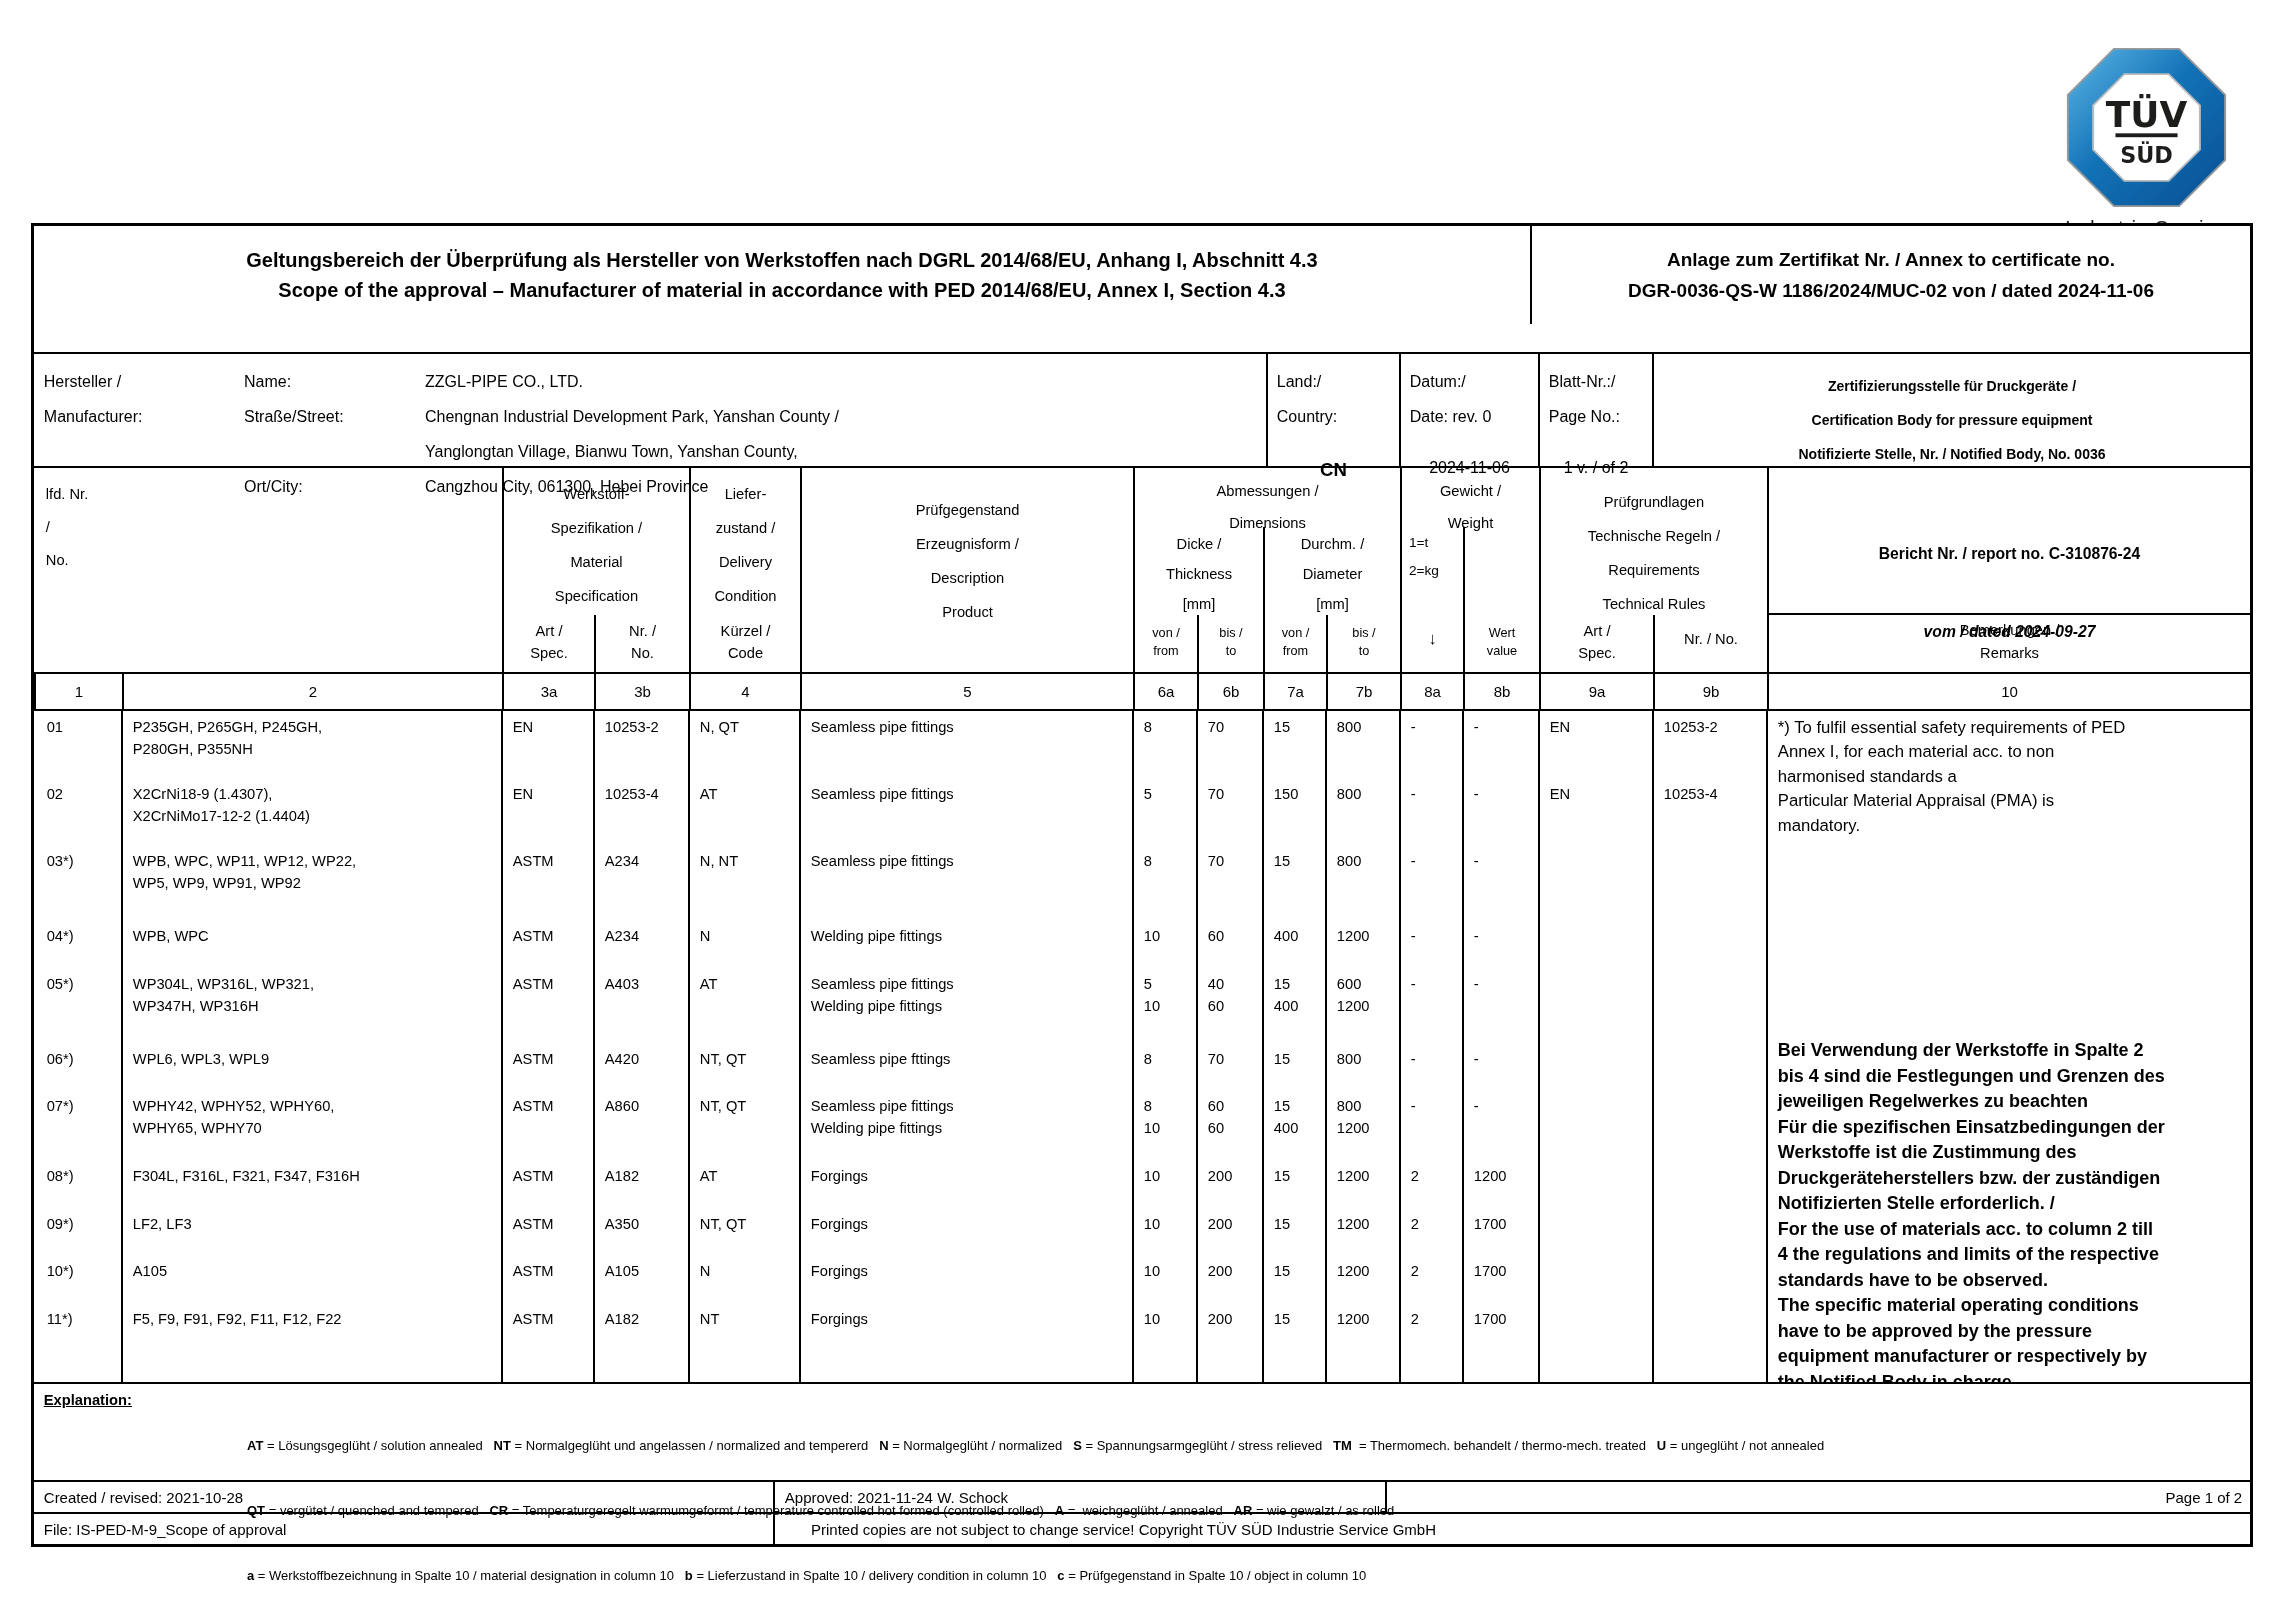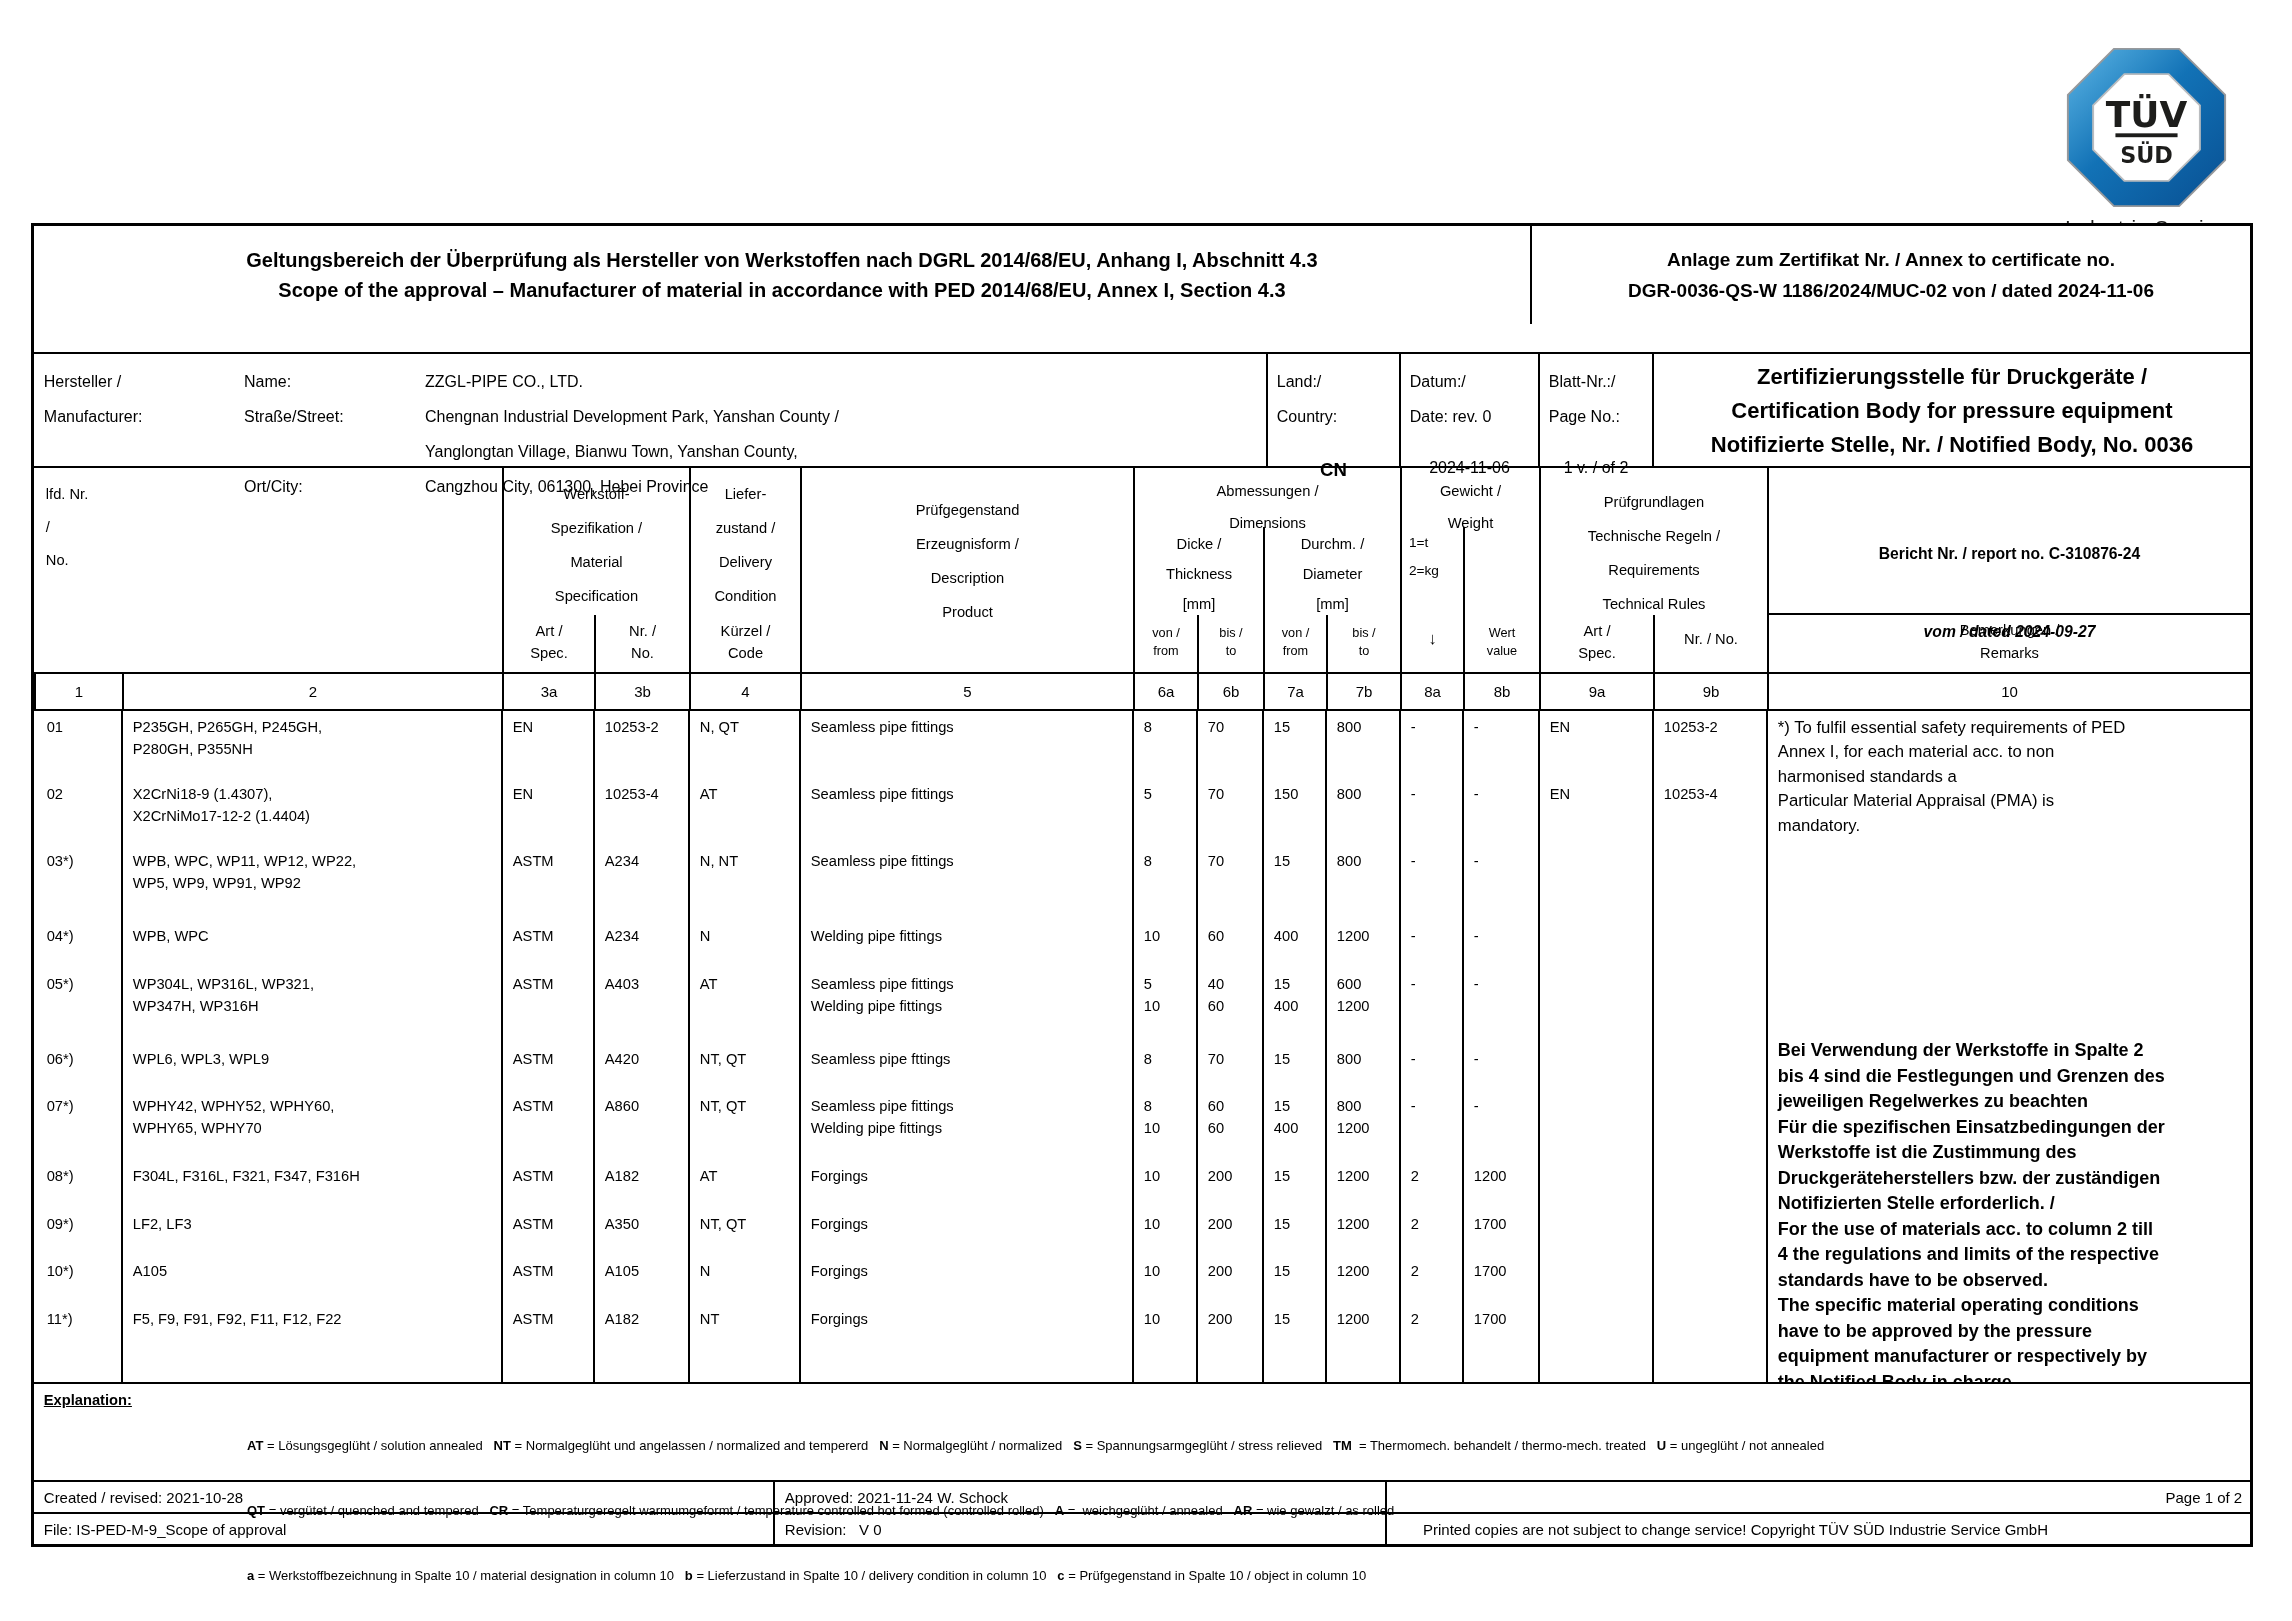--- a/index.html
+++ b/index.html
@@ -22,21 +22,21 @@
   .manu-a{width:210px;padding:9.8px 0 0 9.8px;line-height:35px;white-space:pre-line;box-sizing:border-box;}
   .manu-b{width:181px;padding-top:9.8px;line-height:35px;white-space:pre-line;}
   .manu-c{width:841px;padding-top:9.8px;line-height:35px;white-space:pre-line;}
   .manu-cell{border-left:2px solid #000;box-sizing:border-box;padding-top:9.8px;}
   .manu-d{width:133px;}
   .manu-e{width:139px;}
   .manu-f{width:114px;}
   .manu-label{padding-left:8.8px;line-height:35px;white-space:pre-line;}
   .manu-value{margin-top:25.5px;text-align:center;}
   .manu-value.bold{font-weight:bold;font-size:18.6px;}
-  .manu-g{flex:1;text-align:center;font-weight:bold;font-size:22px;line-height:34px;padding-top:6px;white-space:pre-line;}
+  .manu-g{flex:1;text-align:center;font-weight:bold;font-size:14px;line-height:34px;padding-top:15px;white-space:pre-line;}
 
   
   .head-band{display:grid;grid-template-columns:88px 380px 92px 95px 111px 333px 64px 66px 63px 74px 63px 76px 114px 114px 1fr;grid-template-rows:59px 88px 57px;border-top:2.9px solid #000;box-sizing:border-box;font-size:14.7px;text-align:center;}
   .hc{border-left:2px solid #000;box-sizing:border-box;white-space:pre-line;}
   .nbl{border-left:none;}
   .h-no{grid-row:1/4;grid-column:1;text-align:left;padding:9.8px 0 0 11.8px;line-height:33px;}
   .h-material{grid-row:1/4;grid-column:2;padding-top:8.8px;line-height:34px;}
   .h-spec{grid-row:1/3;grid-column:3/5;padding-top:8.8px;line-height:34px;}
   .h-delivery{grid-row:1/3;grid-column:5;padding-top:8.8px;line-height:34px;}
   .h-product{grid-row:1/4;grid-column:6;padding-top:25px;line-height:34px;}
@@ -470,18 +470,17 @@
     </div>
   </div>
 
   <div class="foot-row">
     <div class="fc fc1">Created / revised: 2021-10-28</div>
     <div class="fc fc2">Approved: 2021-11-24 W. Schock</div>
     <div class="fc fc3 right">Page 1 of 2</div>
   </div>
   <div class="foot-row second">
     <div class="fc fc1" style="white-space:pre-wrap;">File: IS-PED-M-9_Scope of approval</div>
-    <div class="fc fc2" style="white-space:pre-wrap;">Revision:   V 0</div>
     <div class="fc fc3">Printed copies are not subject to change service! Copyright TÜV SÜD Industrie Service GmbH</div>
   </div>
 
 </div>
 
 
 </body></html>

